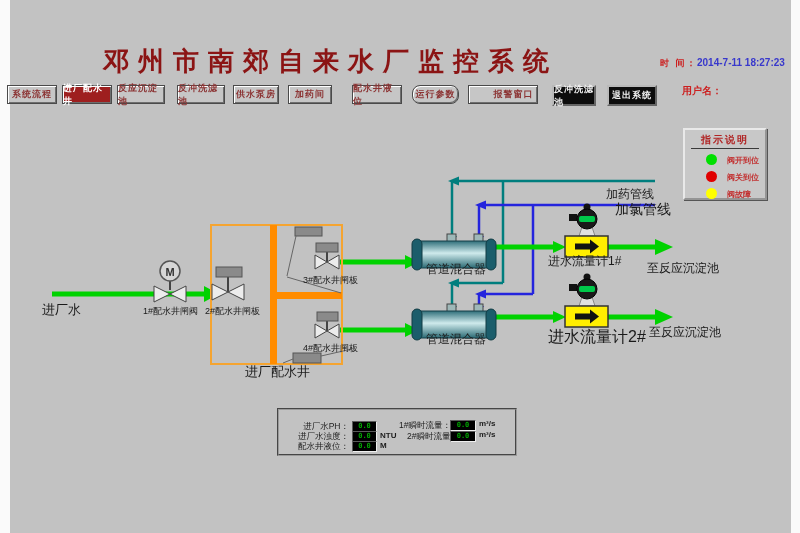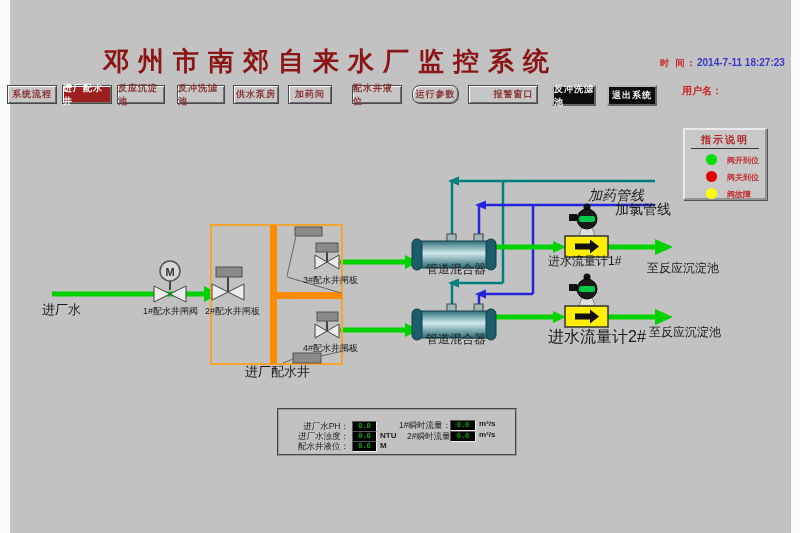--- a/index.html
+++ b/index.html
@@ -219,21 +219,21 @@
   <div class="lbl" style="left:205px;top:307px;font-size:9px;">2#配水井闸板</div>
   <div class="lbl" style="left:303px;top:276px;font-size:9px;">3#配水井闸板</div>
   <div class="lbl" style="left:303px;top:344px;font-size:9px;">4#配水井闸板</div>
   <div class="lbl" style="left:245px;top:365px;font-size:13px;">进厂配水井</div>
   <div class="lbl" style="left:426px;top:263px;font-size:12px;">管道混合器</div>
   <div class="lbl" style="left:426px;top:333px;font-size:12px;">管道混合器</div>
   <div class="lbl" style="left:548px;top:255px;font-size:12px;">进水流量计1#</div>
   <div class="lbl" style="left:548px;top:328px;font-size:16px;">进水流量计2#</div>
   <div class="lbl" style="left:647px;top:262px;font-size:12px;">至反应沉淀池</div>
   <div class="lbl" style="left:649px;top:326px;font-size:12px;">至反应沉淀池</div>
-  <div class="lbl" style="left:588px;top:188px;font-size:14px;font-style:italic;">加药管线</div>
+  <div class="lbl" style="left:606px;top:188px;font-size:12px;">加药管线</div>
   <div class="lbl" style="left:615px;top:202px;font-size:14px;">加氯管线</div>
 
   <div id="readings">
     <div class="rd-lbl" style="left:8px;top:11px;width:62px;">进厂水PH：</div>
     <div class="rd-val" style="left:73px;top:11px;">0.0</div>
     <div class="rd-lbl" style="left:8px;top:21px;width:62px;">进厂水浊度：</div>
     <div class="rd-val" style="left:73px;top:21px;">0.0</div>
     <div class="rd-unit" style="left:101px;top:21px;">NTU</div>
     <div class="rd-lbl" style="left:8px;top:31px;width:62px;">配水井液位：</div>
     <div class="rd-val" style="left:73px;top:31px;">0.0</div>

